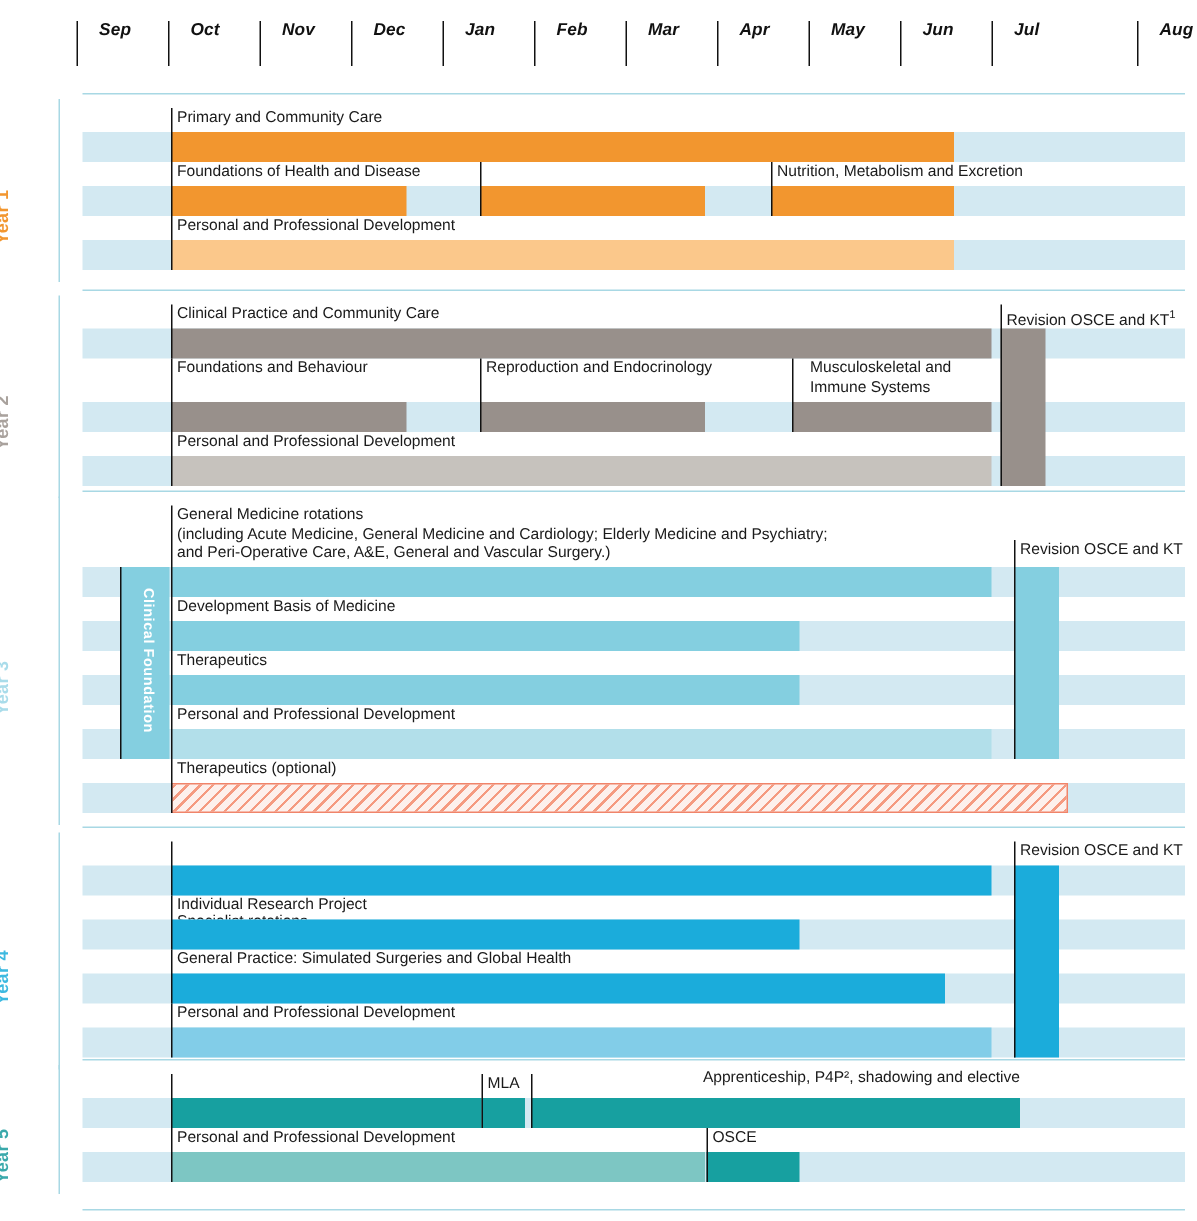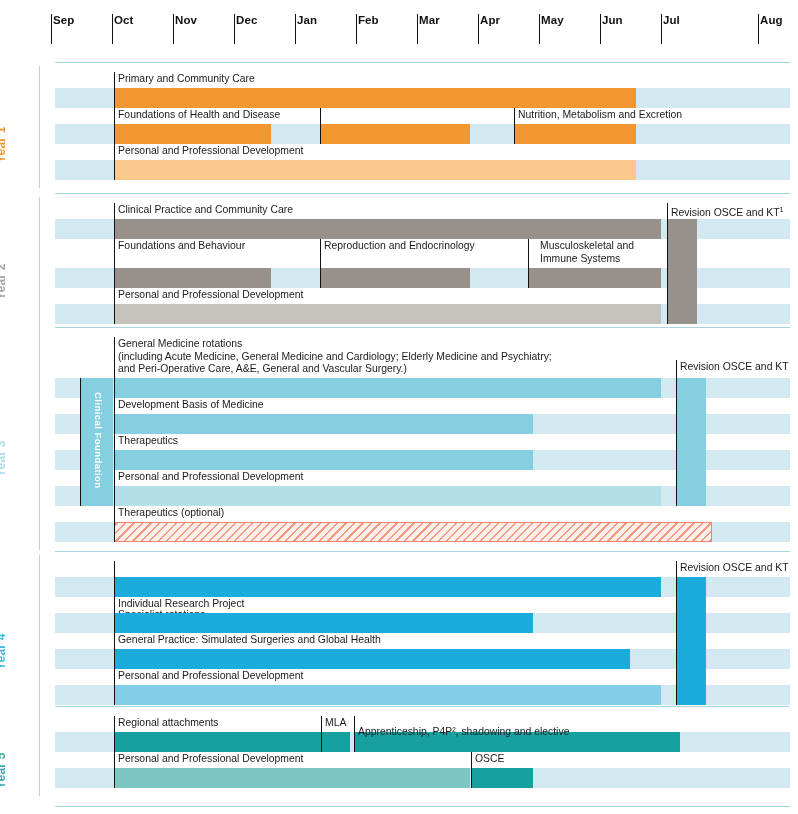--- a/index.html
+++ b/index.html
@@ -9,22 +9,23 @@
     color:#1a1a1a;
     overflow:hidden;
   }
   #chart{position:relative;width:798px;height:814px;}
 
   
   .months{position:absolute;left:0;top:0;width:798px;height:52px;}
   .month{
     position:absolute;top:14px;height:30px;
     border-left:1.6px solid #111;
-    padding-left:1px;
+    padding-left:14px;
     box-sizing:border-box;
+    font-style:italic;
   }
   .month span{
     display:block;
     font-size:11.5px;font-weight:bold;line-height:12px;
     color:#111;letter-spacing:.1px;
   }
 
   
   .year{position:absolute;left:0;width:798px;}
   .year-rule{
@@ -243,27 +244,26 @@
         <div class="revision-tick" style="left: 676px; top: 10px; height: 144px; border-left-color: rgb(17, 17, 17);"></div>
         <div class="revision-label" style="left: 676px; top: 11px; width: 140px;">Revision OSCE and KT</div>
       </div>
       <div class="year" style="top: 706px; height: 94px;">
         <div class="year-rule" style="border-top-color: rgb(168, 216, 228);"></div>
         <div class="year-vline" style="height: 86px; border-left-color: rgb(168, 216, 228);"></div>
         <div class="year-label" style="top: 69px; color: rgb(58, 169, 171);">Year 5</div>
         <div class="track" style="left: 55px; top: 26px; width: 735px; height: 20px; background: rgb(211, 233, 242);"></div>
         <div class="bar" style="left: 114px; top: 26px; width: 207px; height: 20px; background: rgb(23, 160, 160);"></div>
         <div class="tick" style="left: 114px; top: 10px; height: 36px; border-left-color: rgb(17, 17, 17);"></div>
-        <div class="rowlabel" style="left: 114px; top: 11px; width: 260px; white-space: pre;">Regional attachments</div>
         <div class="bar" style="left: 321px; top: 26px; width: 29px; height: 20px; background: rgb(23, 160, 160);"></div>
         <div class="tick" style="left: 321px; top: 10px; height: 36px; border-left-color: rgb(17, 17, 17);"></div>
         <div class="rowlabel" style="left: 321px; top: 11px; width: 260px; white-space: pre;">MLA</div>
         <div class="bar" style="left: 354px; top: 26px; width: 326px; height: 20px; background: rgb(23, 160, 160);"></div>
         <div class="tick" style="left: 354px; top: 10px; height: 36px; border-left-color: rgb(17, 17, 17);"></div>
-        <div class="rowlabel" style="left: 354px; top: 20px; width: 326px; white-space: pre;">Apprenticeship, P4P², shadowing and elective</div>
+        <div class="rowlabel" style="left: 354px; top: 7px; width: 326px; white-space: pre; text-align: right;">Apprenticeship, P4P², shadowing and elective</div>
         <div class="track" style="left: 55px; top: 62px; width: 735px; height: 20px; background: rgb(211, 233, 242);"></div>
         <div class="bar" style="left: 114px; top: 62px; width: 356px; height: 20px; background: rgb(125, 198, 195);"></div>
         <div class="tick" style="left: 114px; top: 46px; height: 36px; border-left-color: rgb(17, 17, 17);"></div>
         <div class="rowlabel" style="left: 114px; top: 47px; width: 356px; white-space: pre;">Personal and Professional Development</div>
         <div class="bar" style="left: 471px; top: 62px; width: 62px; height: 20px; background: rgb(23, 160, 160);"></div>
         <div class="tick" style="left: 471px; top: 46px; height: 36px; border-left-color: rgb(17, 17, 17);"></div>
         <div class="rowlabel" style="left: 471px; top: 47px; width: 260px; white-space: pre;">OSCE</div>
       </div>
       <div class="year" style="top: 806px; height: 2px;">
         <div class="year-rule" style="border-top-color: rgb(168, 216, 228);"></div>

